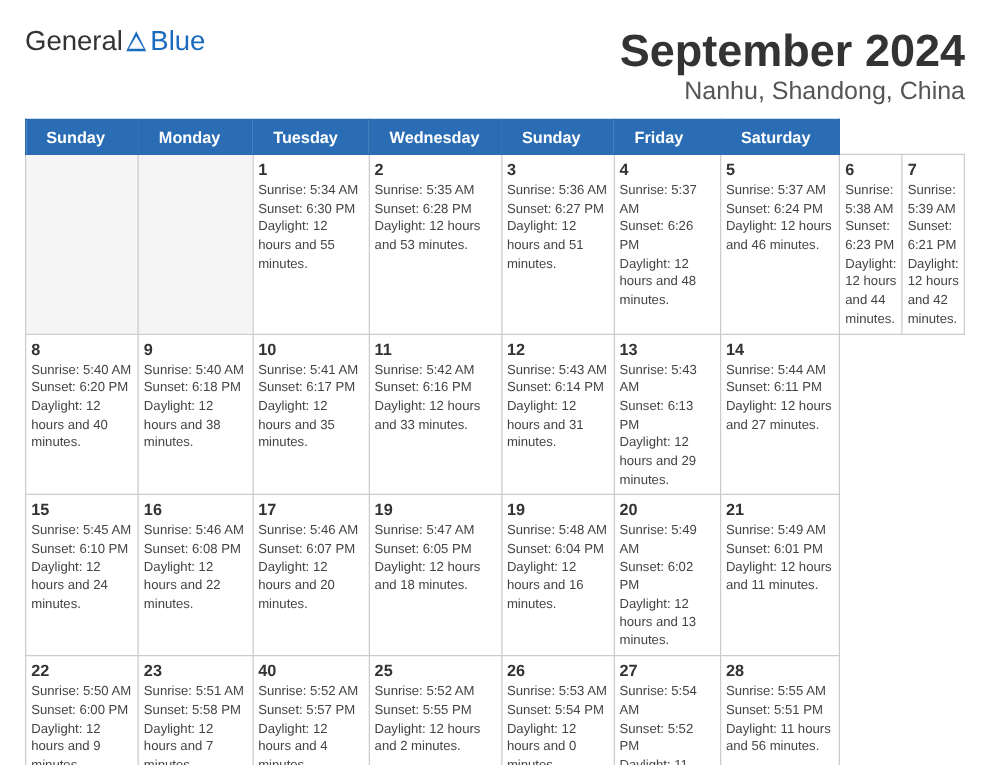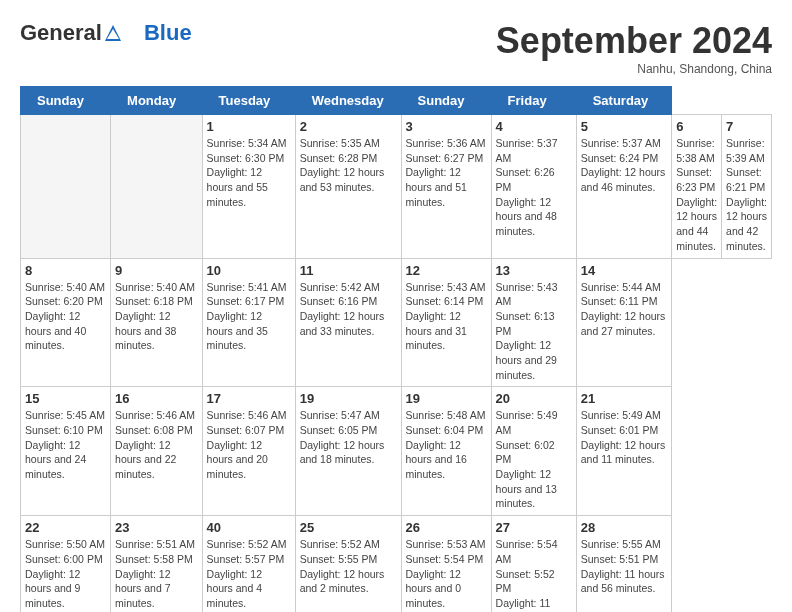--- a/index.html
+++ b/index.html
@@ -18,40 +18,40 @@
     }
     .logo {
       display: flex;
       flex-direction: column;
       align-items: flex-start;
     }
     .logo-text {
       display: flex;
       align-items: center;
       font-size: 22px;
-      font-weight: bold;
+      font-weight: normal;
       color: #333;
     }
     .logo-general { color: #333; }
-    .logo-blue { color: #1a6abf; margin-left: 20px; }
+    .logo-blue { color: #1a6abf; }
     .logo-icon {
       width: 20px;
       height: 20px;
       margin: 0 1px;
     }
     .title-block {
       text-align: right;
     }
     .month-title {
       font-size: 36px;
       font-weight: bold;
       color: #333;
     }
     .location {
-      font-size: 12px;
+      font-size: 20px;
       color: #555;
     }
     .calendar {
       width: 100%;
       border-collapse: collapse;
       font-size: 11px;
     }
     .calendar th {
       background-color: #2a6db5;
       color: white;

